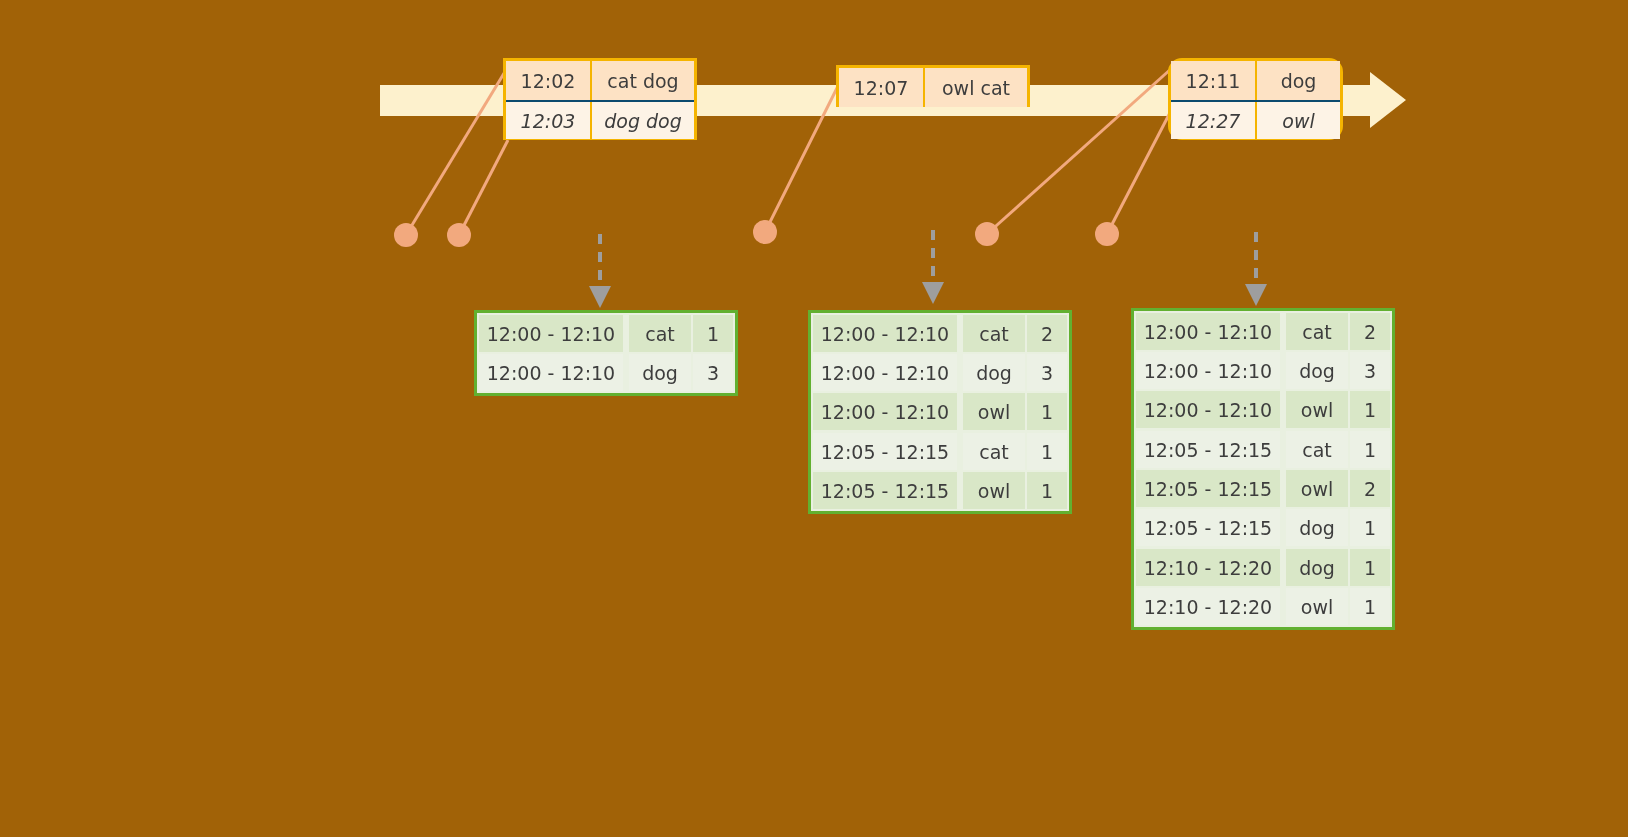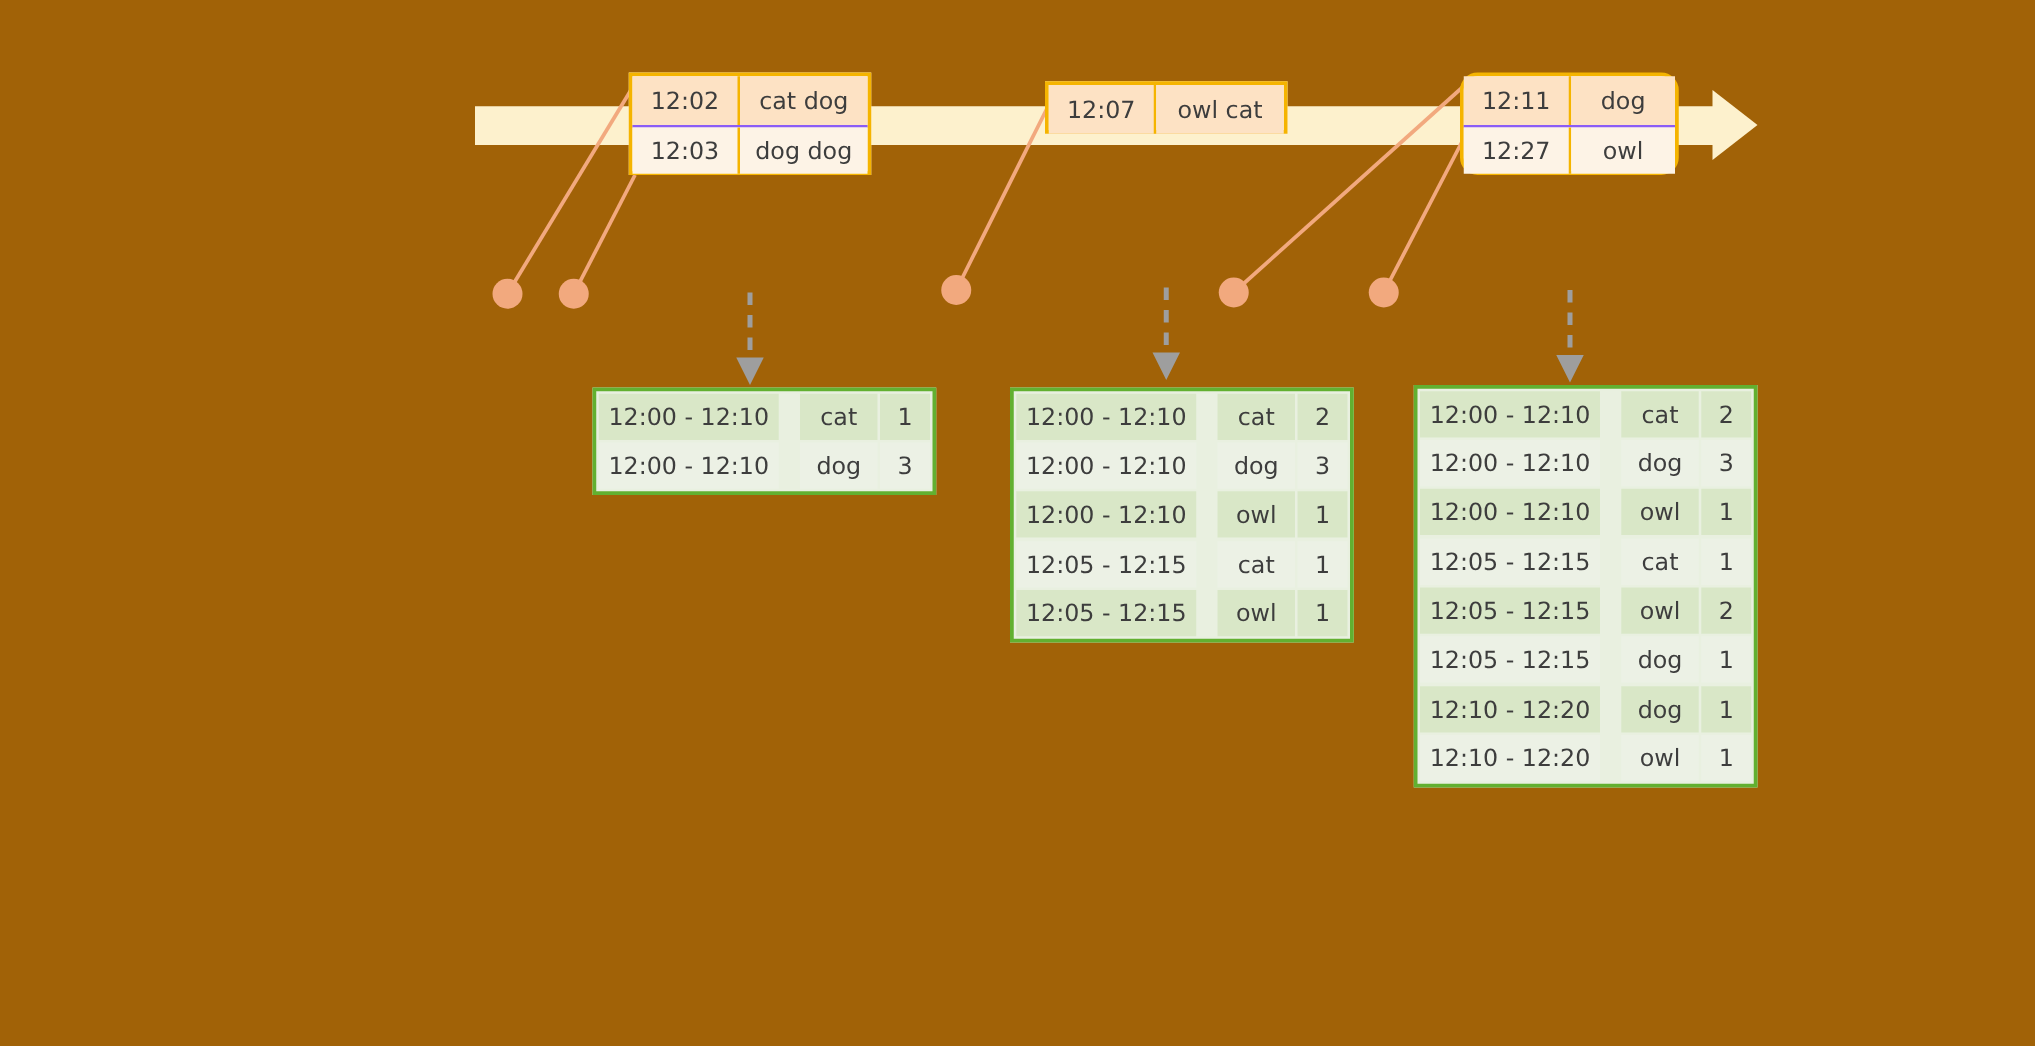--- a/index.html
+++ b/index.html
@@ -45,21 +45,22 @@
     border: 3px solid #f5b400;
     box-sizing: border-box;
     background: #fff6e8;
   }
   .evt-row {
     display: flex;
     height: 39px;
     box-sizing: border-box;
   }
   .evt-row + .evt-row {
-    border-top: 2px solid #8b5cf6;
+    border-top: 2px solid #0c4a6e;
+    font-style: italic;
   }
   .evt-row.shade .evt-cell { background: #fde2c4; }
   .evt-row.plain .evt-cell { background: #fdf3e6; }
   .evt-cell {
     display: flex;
     align-items: center;
     justify-content: center;
     font-size: 19px;
     color: #3d3d3d;
     box-sizing: border-box;
@@ -87,21 +88,21 @@
     display: flex;
     align-items: center;
     justify-content: center;
     font-size: 19px;
     color: #3d3d3d;
     box-sizing: border-box;
     white-space: nowrap;
   }
   .res-row.shade .res-cell { background: #d9e7c7; }
   .res-row.plain .res-cell { background: #ecf1e5; }
-  .res-cell.window { width: 144px; margin-right: 17px; }
+  .res-cell.window { width: 144px; margin-right: 6px; }
   .res-cell.key    { width: 62px;  margin-right: 2px; }
   .res-cell.count  { width: 40px; }
 
   
   .dot {
     position: absolute;
     width: 24px;
     height: 24px;
     border-radius: 50%;
     background: #f2a97e;

